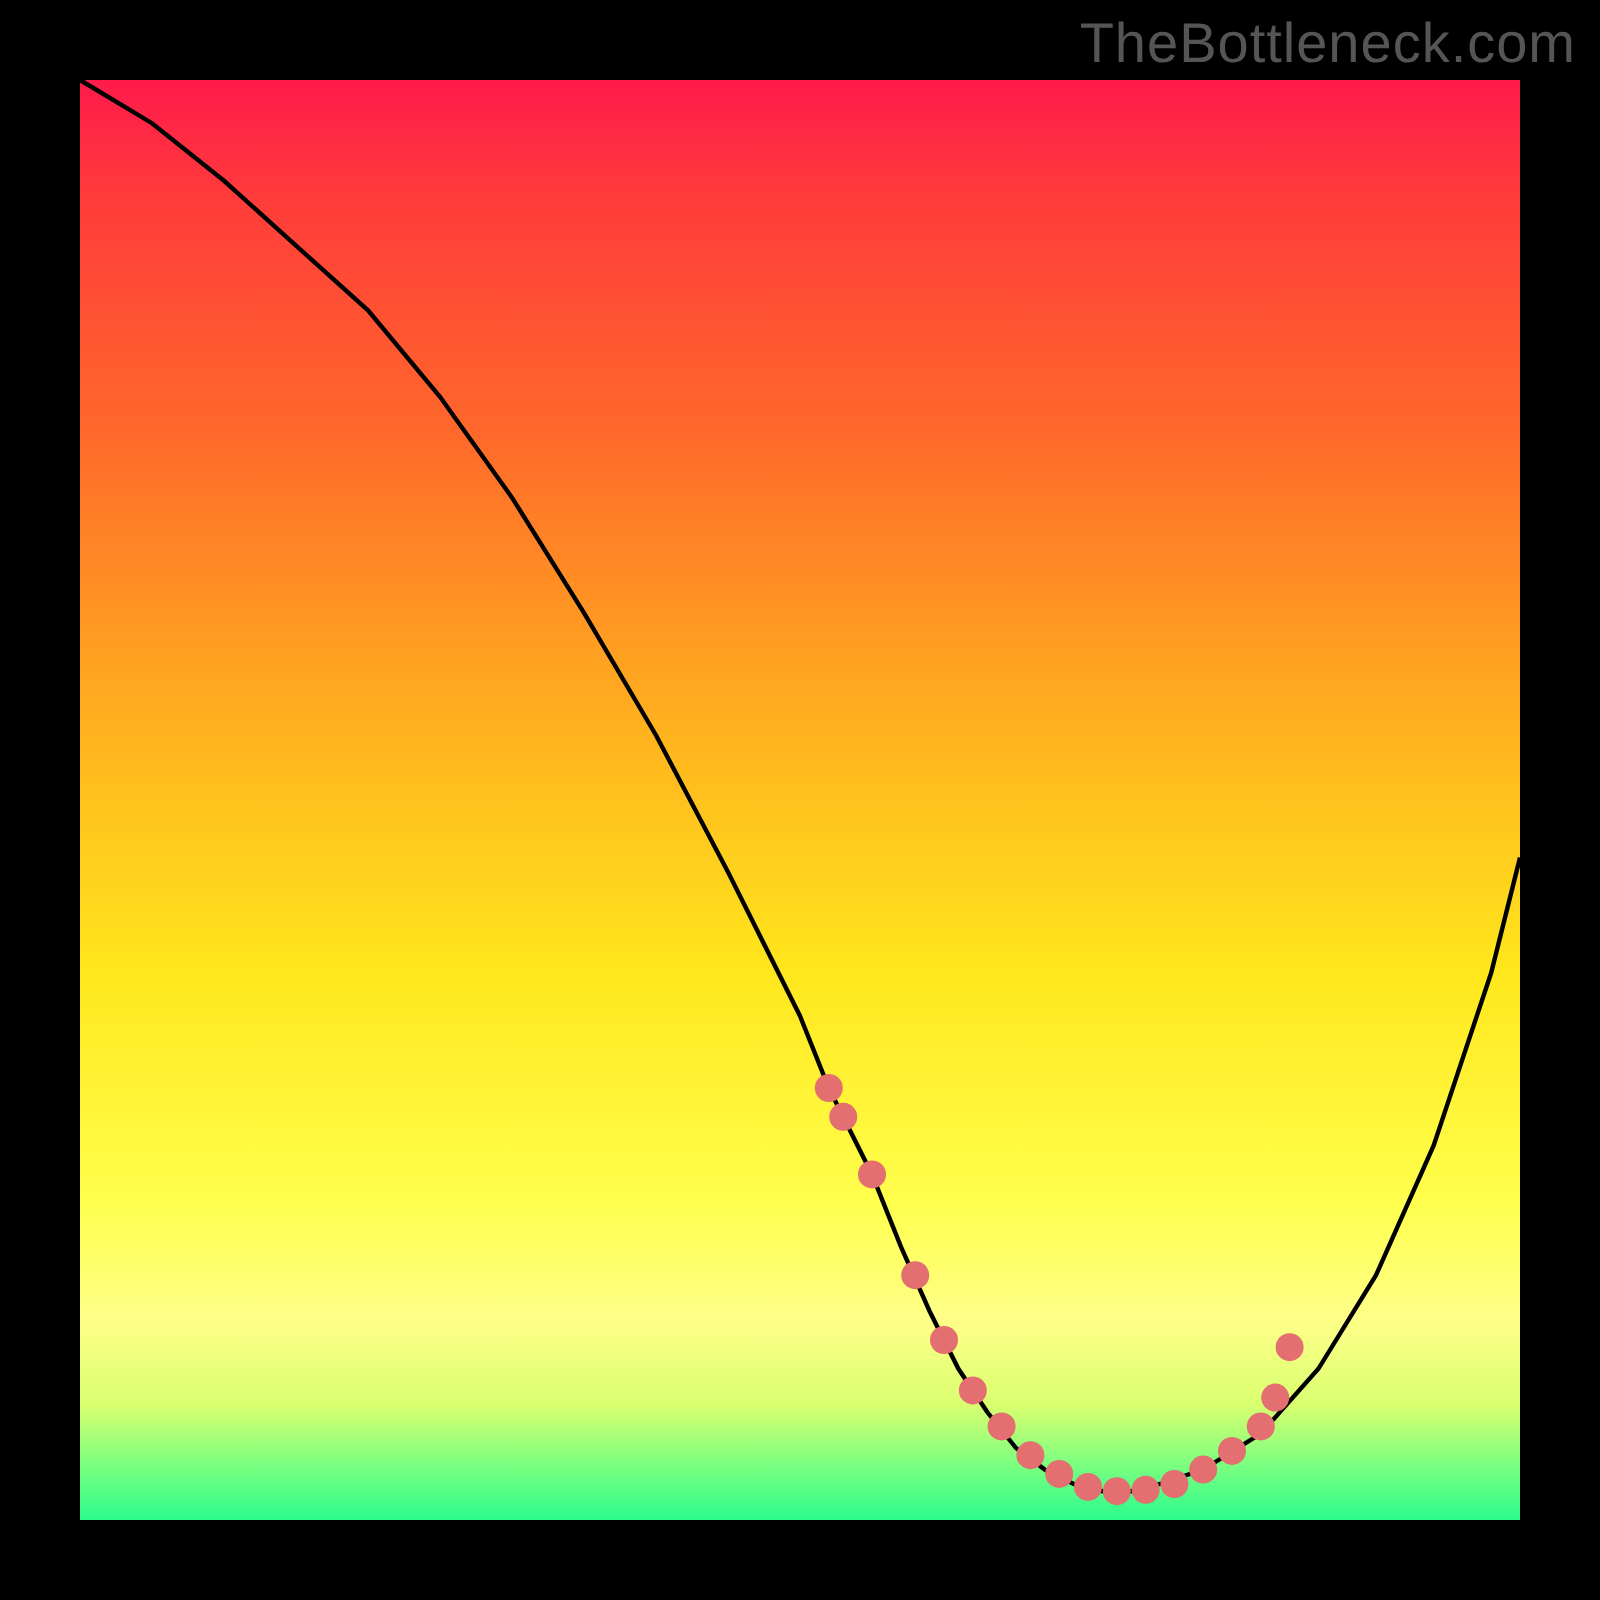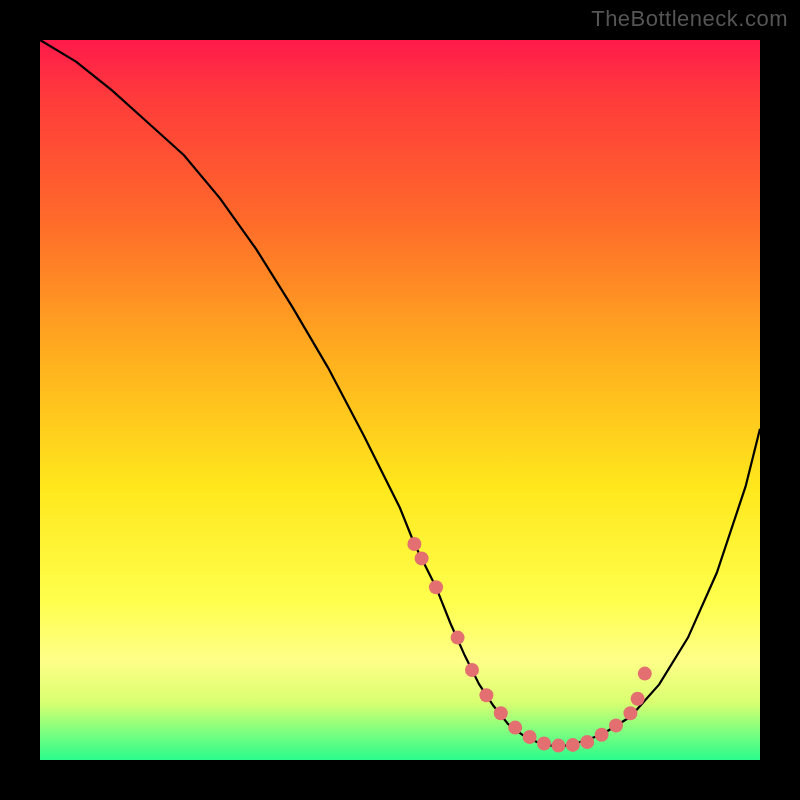--- a/index.html
+++ b/index.html
@@ -15,21 +15,21 @@
     position: relative;
     width: 800px;
     height: 800px;
     background: #000;
   }
   .watermark {
     position: absolute;
     top: 6px;
     right: 12px;
     color: #555;
-    font-size: 22px;
+    font-size: 28px;
     font-weight: 500;
     letter-spacing: 0.5px;
     z-index: 5;
   }
   .plot {
     position: absolute;
     left: 40px;
     top: 40px;
     width: 720px;
     height: 720px;

